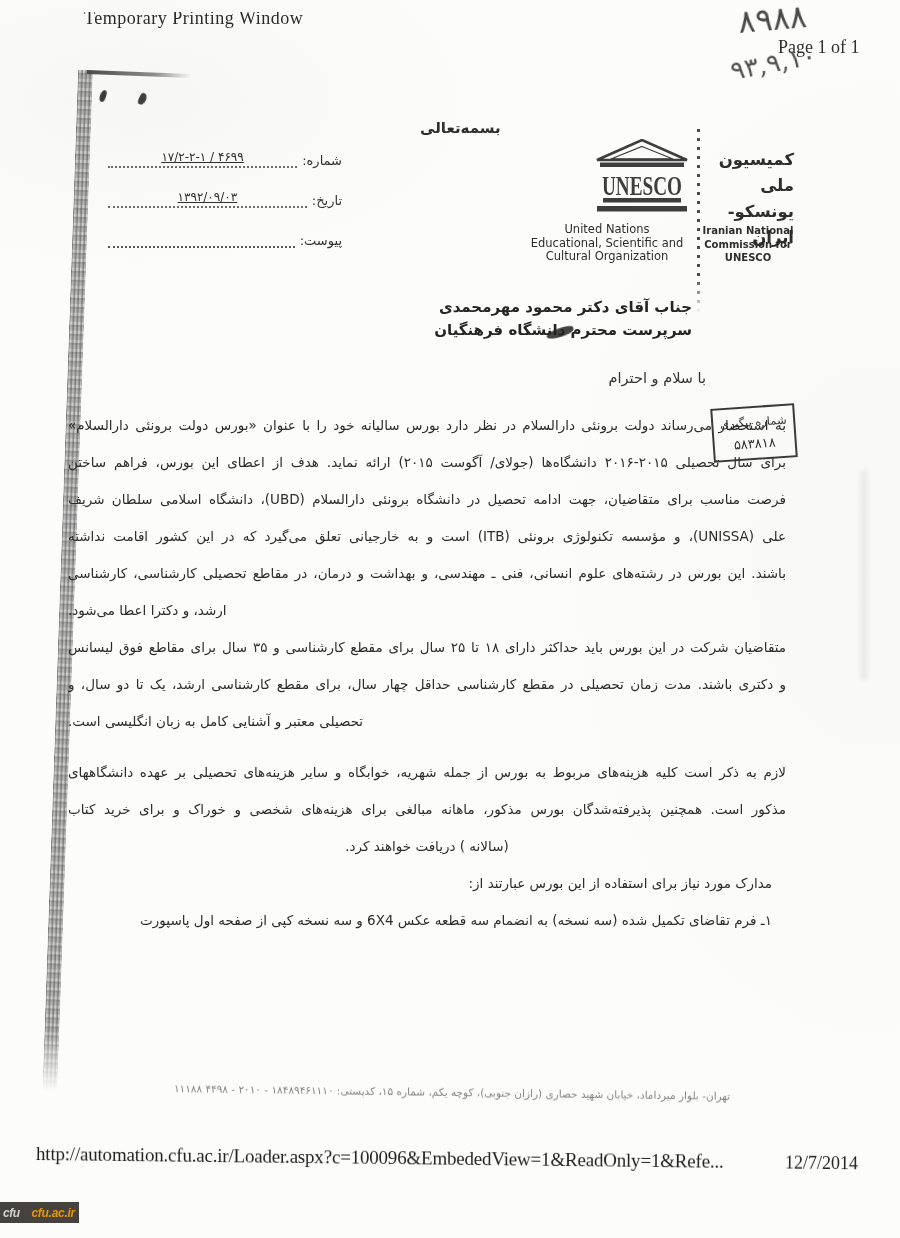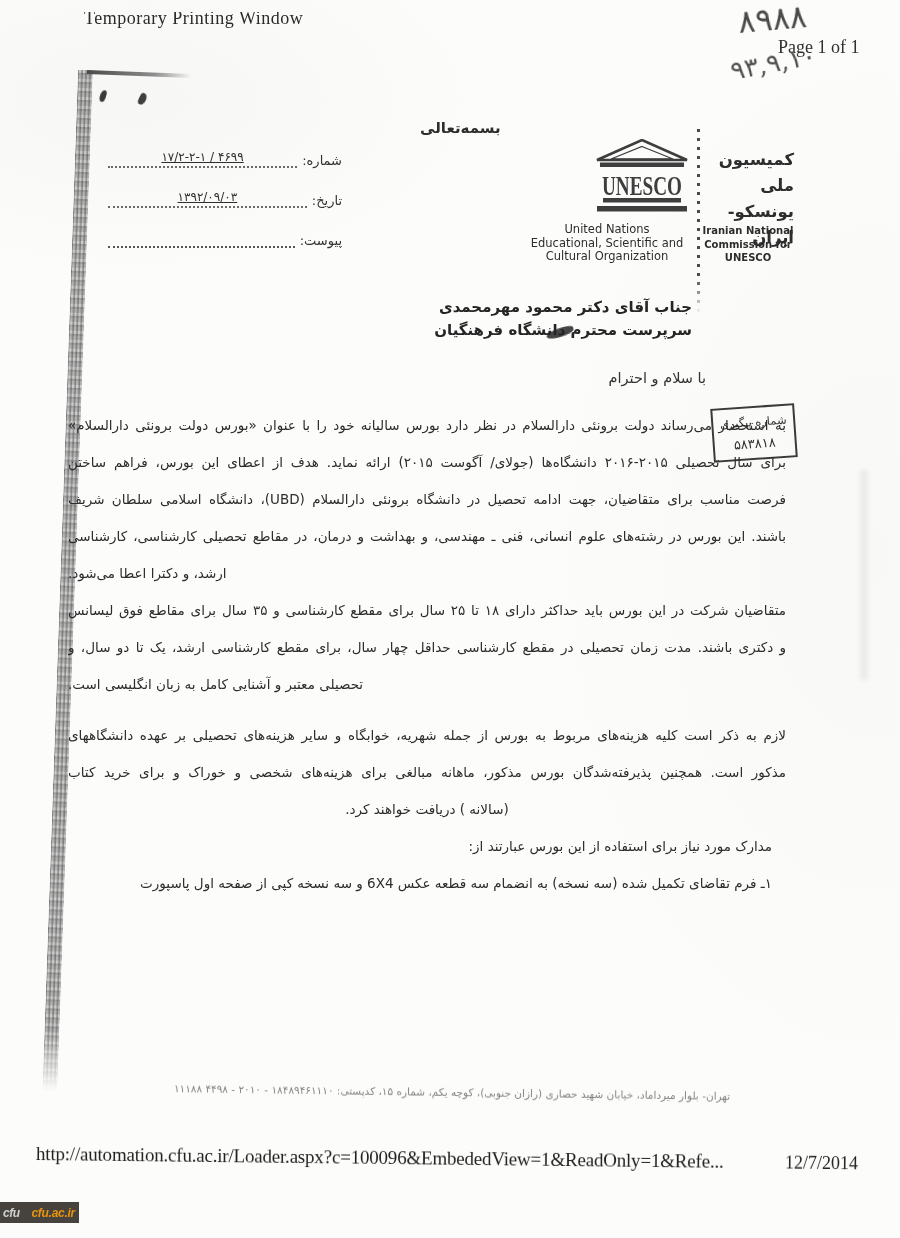--- a/index.html
+++ b/index.html
@@ -176,20 +176,21 @@
 
   <div class="stamp">
     <div class="stamp-label">شماره پیگیری</div>
     <div class="stamp-number">۵۸۳۸۱۸</div>
   </div>
 
   <div class="body-text">
     <div class="bl j">به استحضار می‌رساند دولت برونئی دارالسلام در نظر دارد بورس سالیانه خود را با عنوان «بورس دولت برونئی دارالسلام»</div>
     <div class="bl j">برای سال تحصیلی ۲۰۱۵-۲۰۱۶ دانشگاه‌ها (جولای/ آگوست ۲۰۱۵) ارائه نماید. هدف از اعطای این بورس، فراهم ساختن</div>
     <div class="bl j">فرصت مناسب برای متقاضیان، جهت ادامه تحصیل در دانشگاه برونئی دارالسلام (UBD)، دانشگاه اسلامی سلطان شریف</div>
+    <div class="bl j">علی (UNISSA)، و مؤسسه تکنولوژی برونئی (ITB) است و به خارجیانی تعلق می‌گیرد که در این کشور اقامت نداشته</div>
     <div class="bl j">باشند. این بورس در رشته‌های علوم انسانی، فنی ـ مهندسی، و بهداشت و درمان، در مقاطع تحصیلی کارشناسی، کارشناسی</div>
     <div class="bl l">ارشد، و دکترا اعطا می‌شود.</div>
     <div class="bl j">متقاضیان شرکت در این بورس باید حداکثر دارای ۱۸ تا ۲۵ سال برای مقطع کارشناسی و ۳۵ سال برای مقاطع فوق لیسانس</div>
     <div class="bl j">و دکتری باشند. مدت زمان تحصیلی در مقطع کارشناسی حداقل چهار سال، برای مقطع کارشناسی ارشد، یک تا دو سال، و</div>
     <div class="bl l">تحصیلی معتبر و آشنایی کامل به زبان انگلیسی است.</div>
     <div class="bl j mt">لازم به ذکر است کلیه هزینه‌های مربوط به بورس از جمله شهریه، خوابگاه و سایر هزینه‌های تحصیلی بر عهده دانشگاههای</div>
     <div class="bl j">مذکور است. همچنین پذیرفته‌شدگان بورس مذکور، ماهانه مبالغی برای هزینه‌های شخصی و خوراک و برای خرید کتاب</div>
     <div class="bl c">(سالانه ) دریافت خواهند کرد.</div>
     <div class="bl r ind">مدارک مورد نیاز برای استفاده از این بورس عبارتند از:</div>
     <div class="bl r ind">۱ـ فرم تقاضای تکمیل شده (سه نسخه) به انضمام سه قطعه عکس 6X4 و سه نسخه کپی از صفحه اول پاسپورت</div>

